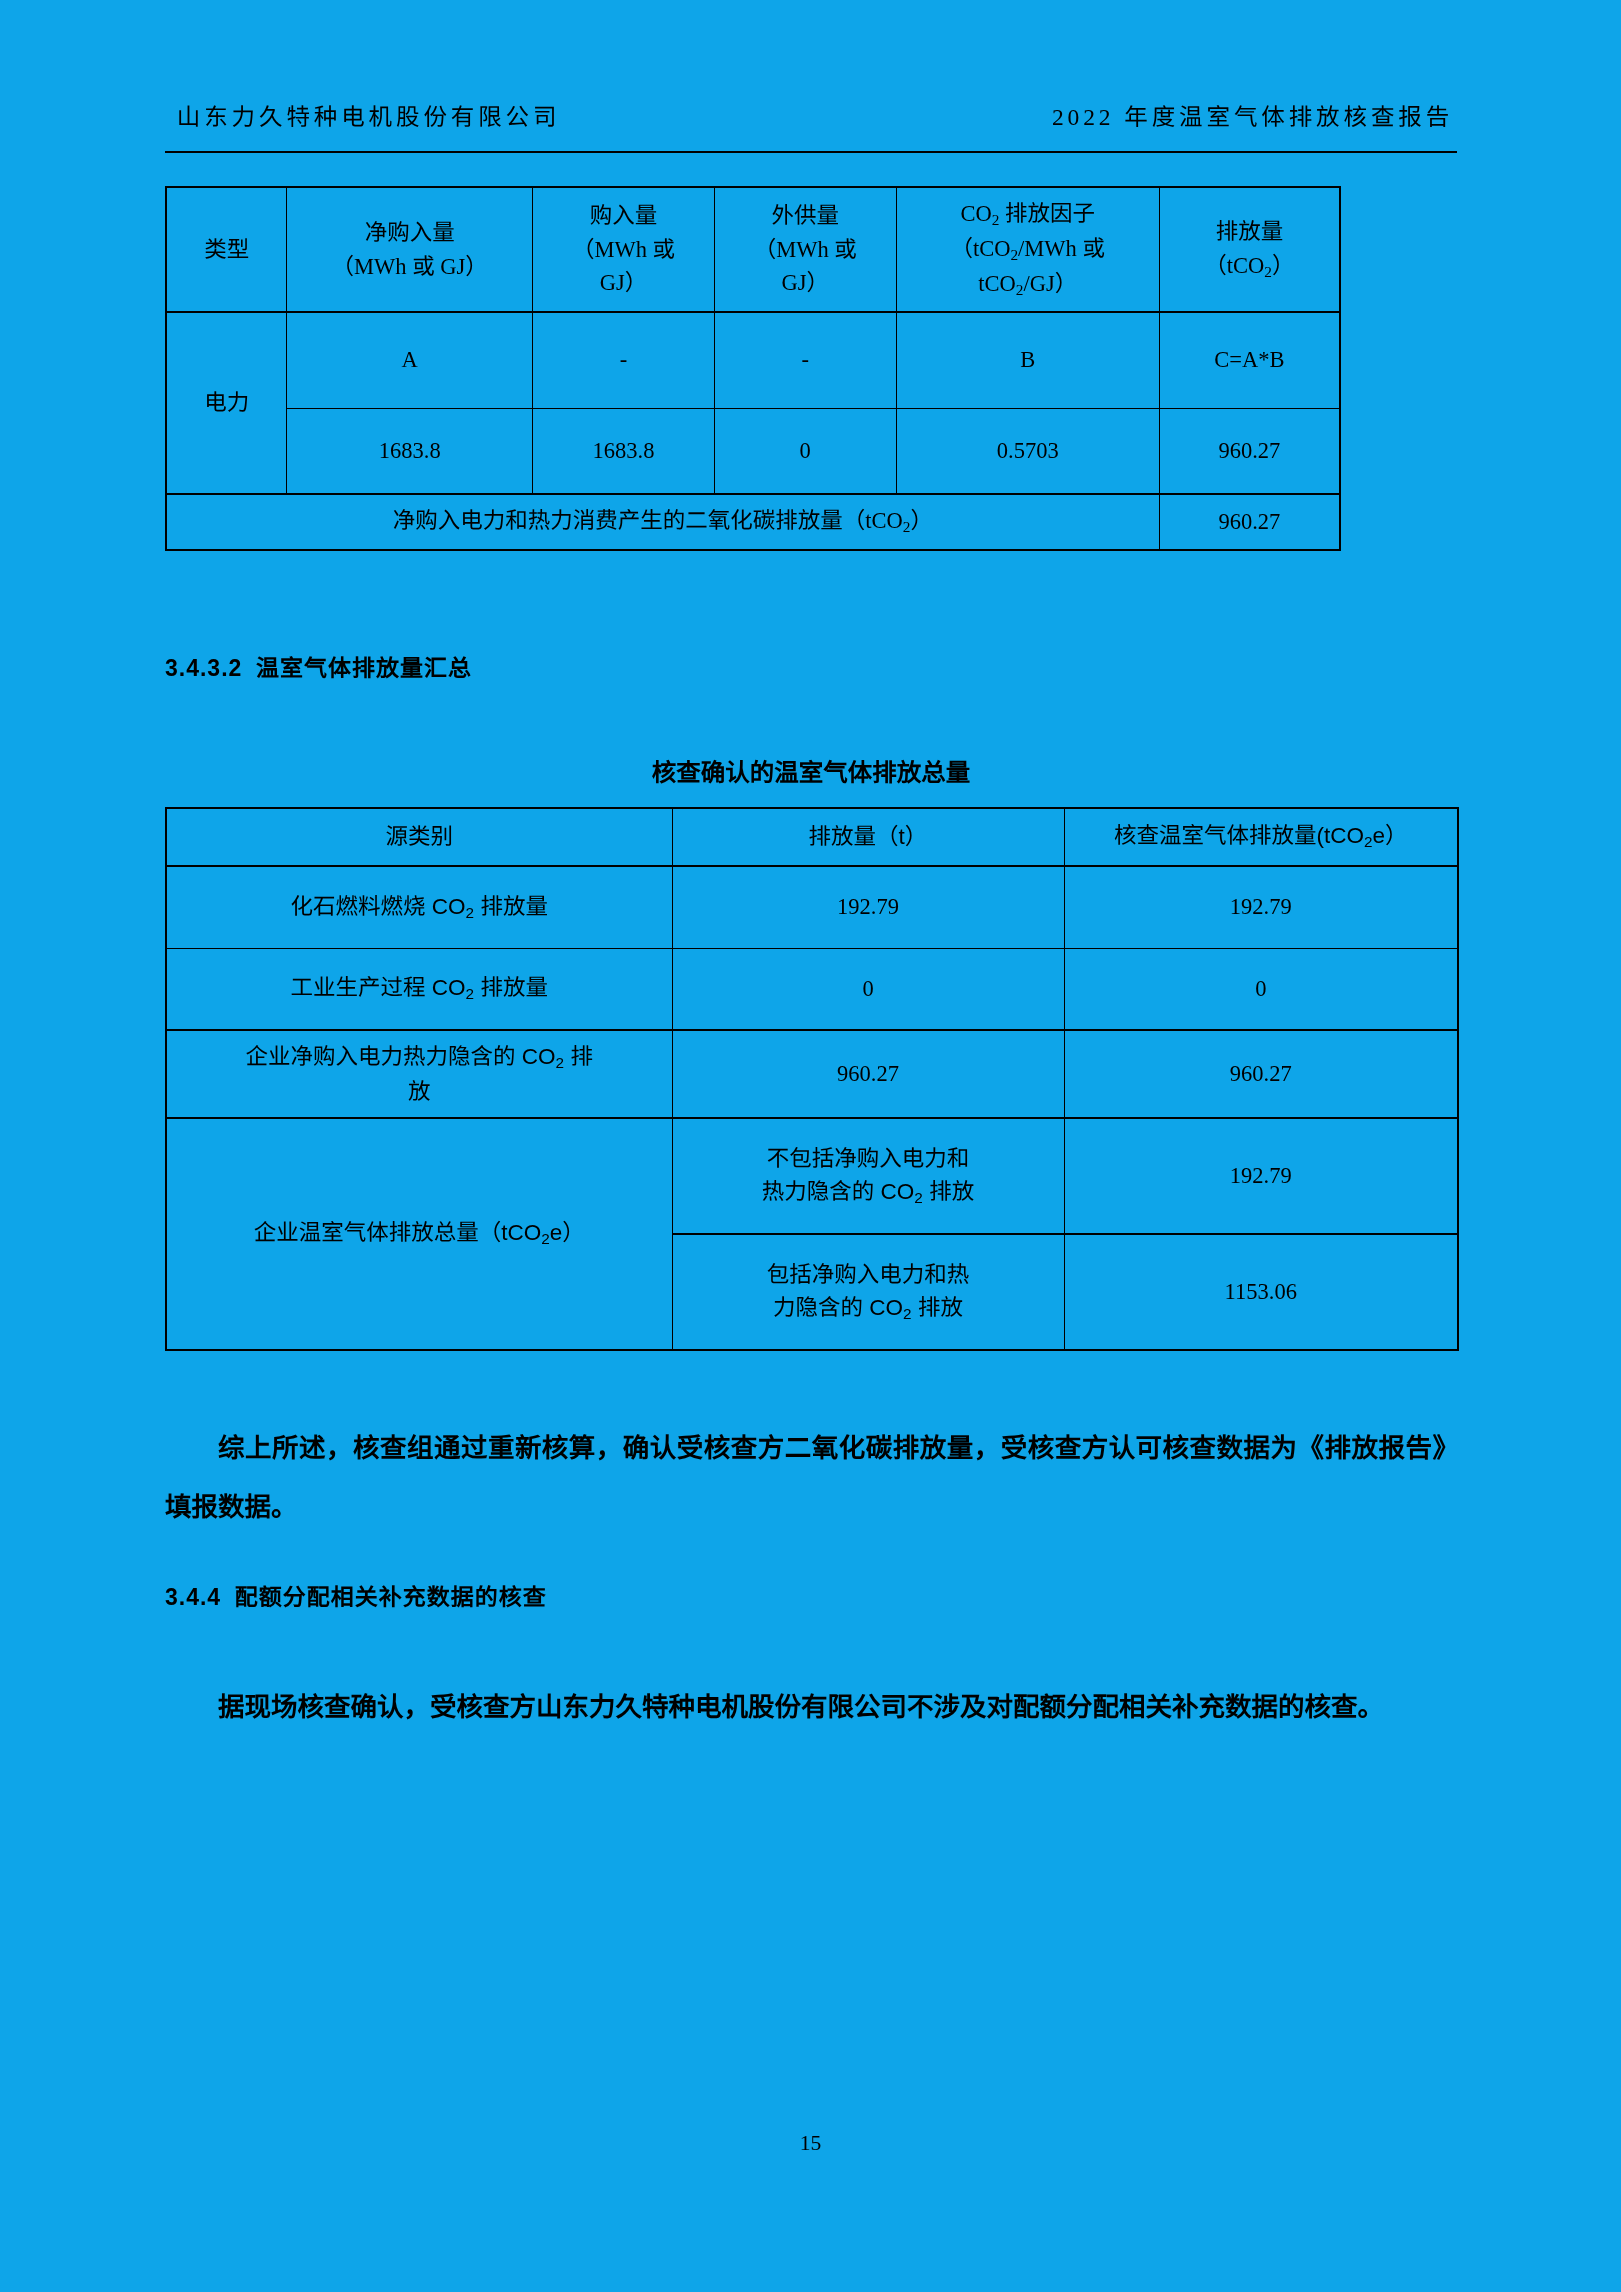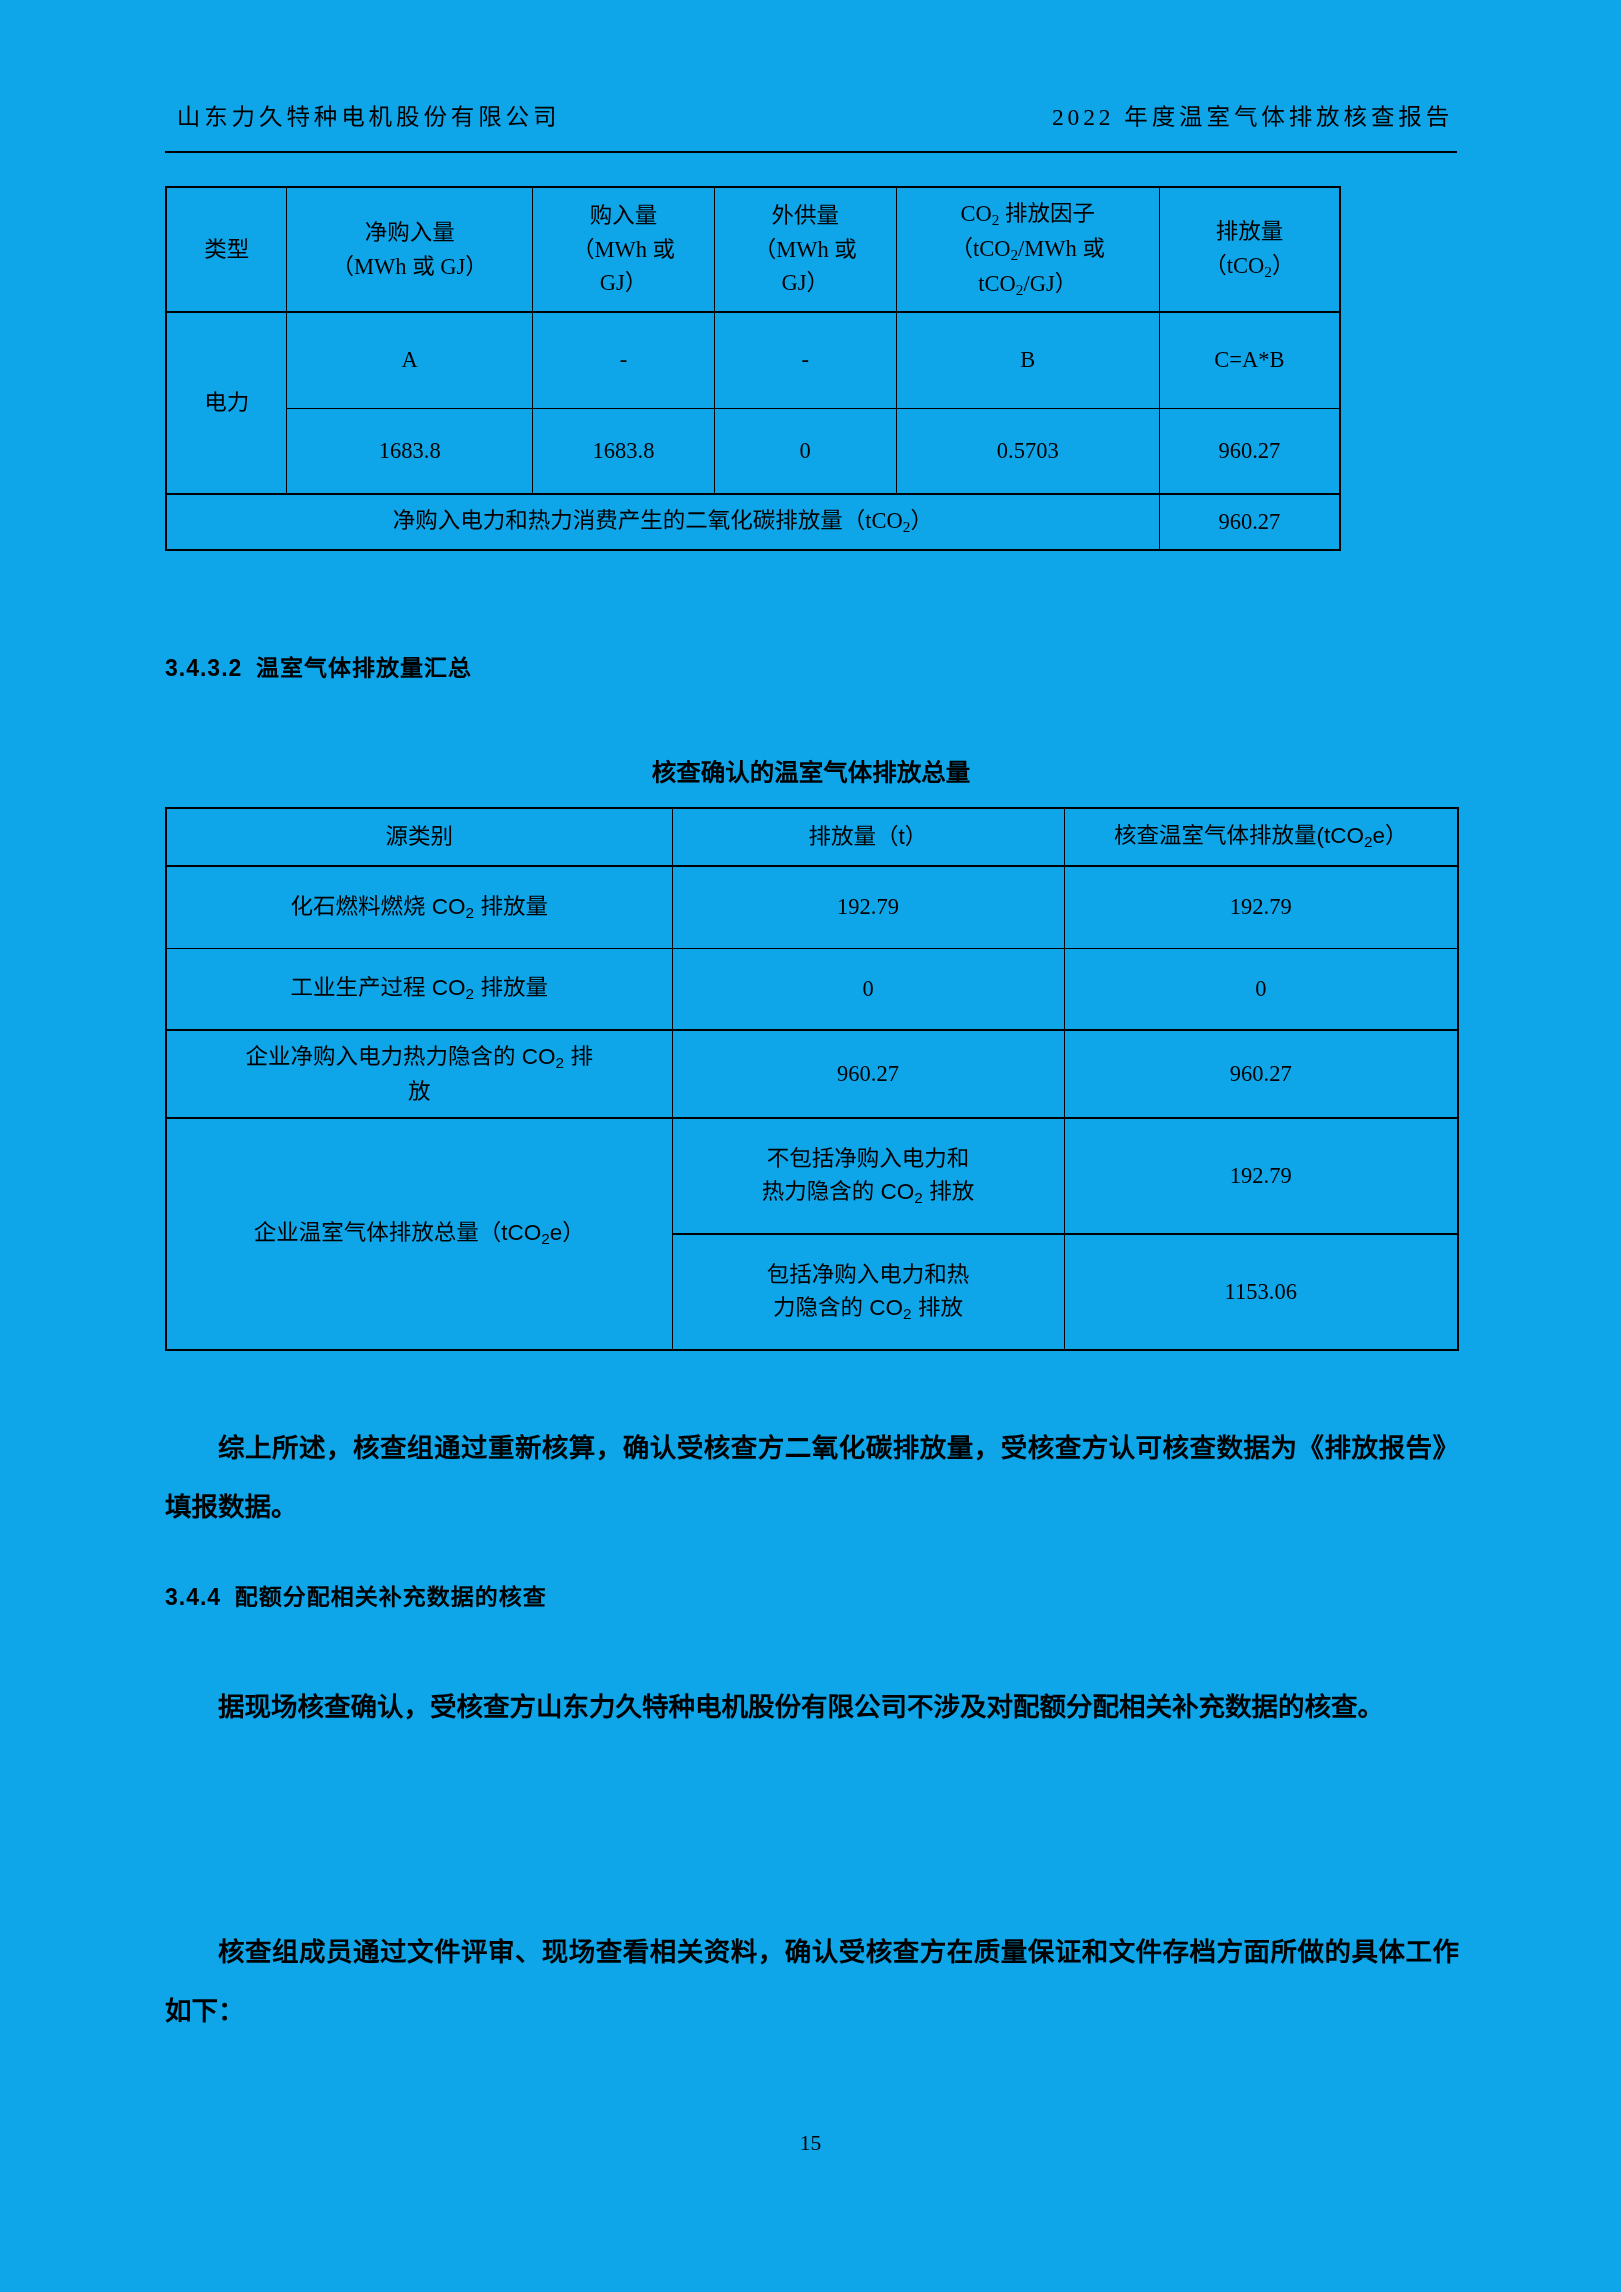--- a/index.html
+++ b/index.html
@@ -283,18 +283,17 @@
 
   <div class="para indent" style="top:1419px;">综上所述，核查组通过重新核算，确认受核查方二氧化碳排放量，受核查方认可核查数据为《排放报告》填报数据。</div>
 
   <div class="heading-2" style="left:165px; top:1578px;">
     <span class="heading-num">3.4.4</span><span>配额分配相关补充数据的核查</span>
   </div>
 
   <div class="para indent serifish" style="top:1678px;">据现场核查确认，受核查方山东力久特种电机股份有限公司不涉及对配额分配相关补充数据的核查。</div>
 
 
-  <div class="para indent" style="top:1923px;">核查组成员通过文件评审、现场查看相关资料，确认受核查方在质量保证和文件存档方面所做的具体工作如下：</div>
 
   <div class="page-number">15</div>
 
 </div>
 
 
 </body></html>

